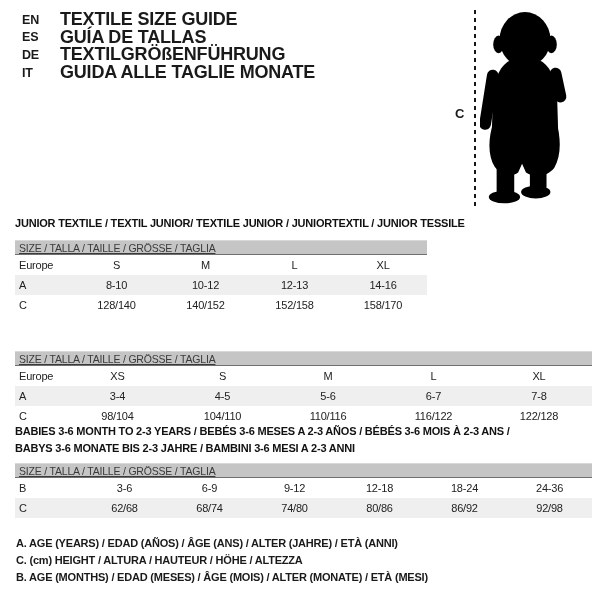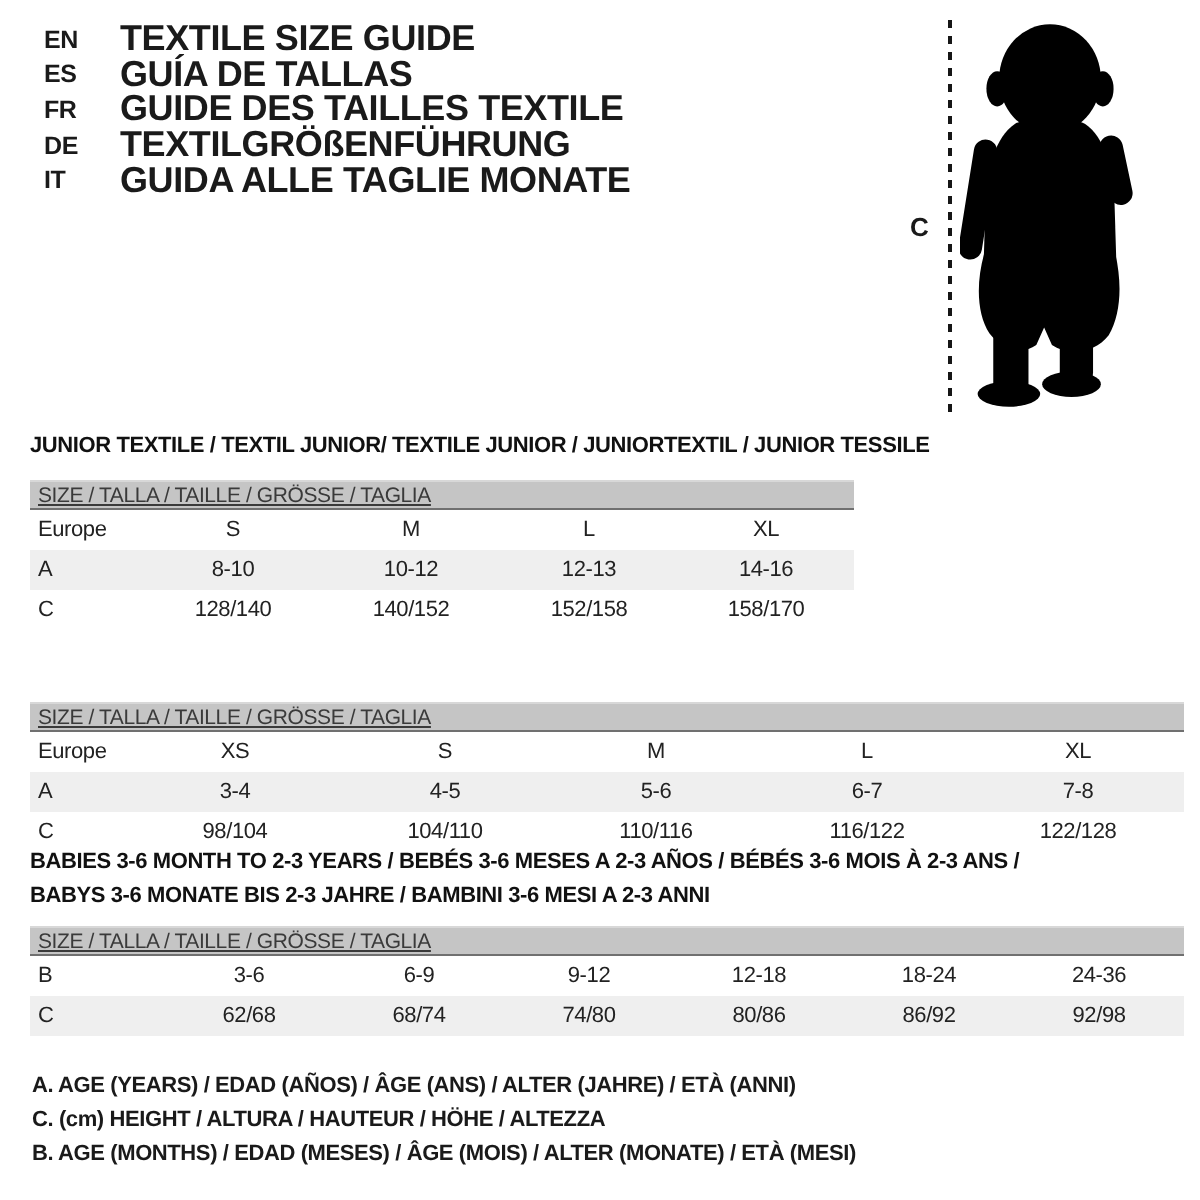--- a/index.html
+++ b/index.html
@@ -65,24 +65,20 @@
 <div class="canvas">
 
   <div class="lang-block">
     <div class="lang-row">
       <span class="lang-code">EN</span>
       <span class="lang-label">TEXTILE SIZE GUIDE</span>
     </div>
     <div class="lang-row">
       <span class="lang-code">ES</span>
       <span class="lang-label">GUÍA DE TALLAS</span>
-    </div>
-    <div class="lang-row">
-      <span class="lang-code">FR</span>
-      <span class="lang-label">GUIDE DES TAILLES TEXTILE</span>
     </div>
     <div class="lang-row">
       <span class="lang-code">DE</span>
       <span class="lang-label">TEXTILGRÖßENFÜHRUNG</span>
     </div>
     <div class="lang-row">
       <span class="lang-code">IT</span>
       <span class="lang-label">GUIDA ALLE TAGLIE MONATE</span>
     </div>
   </div>

